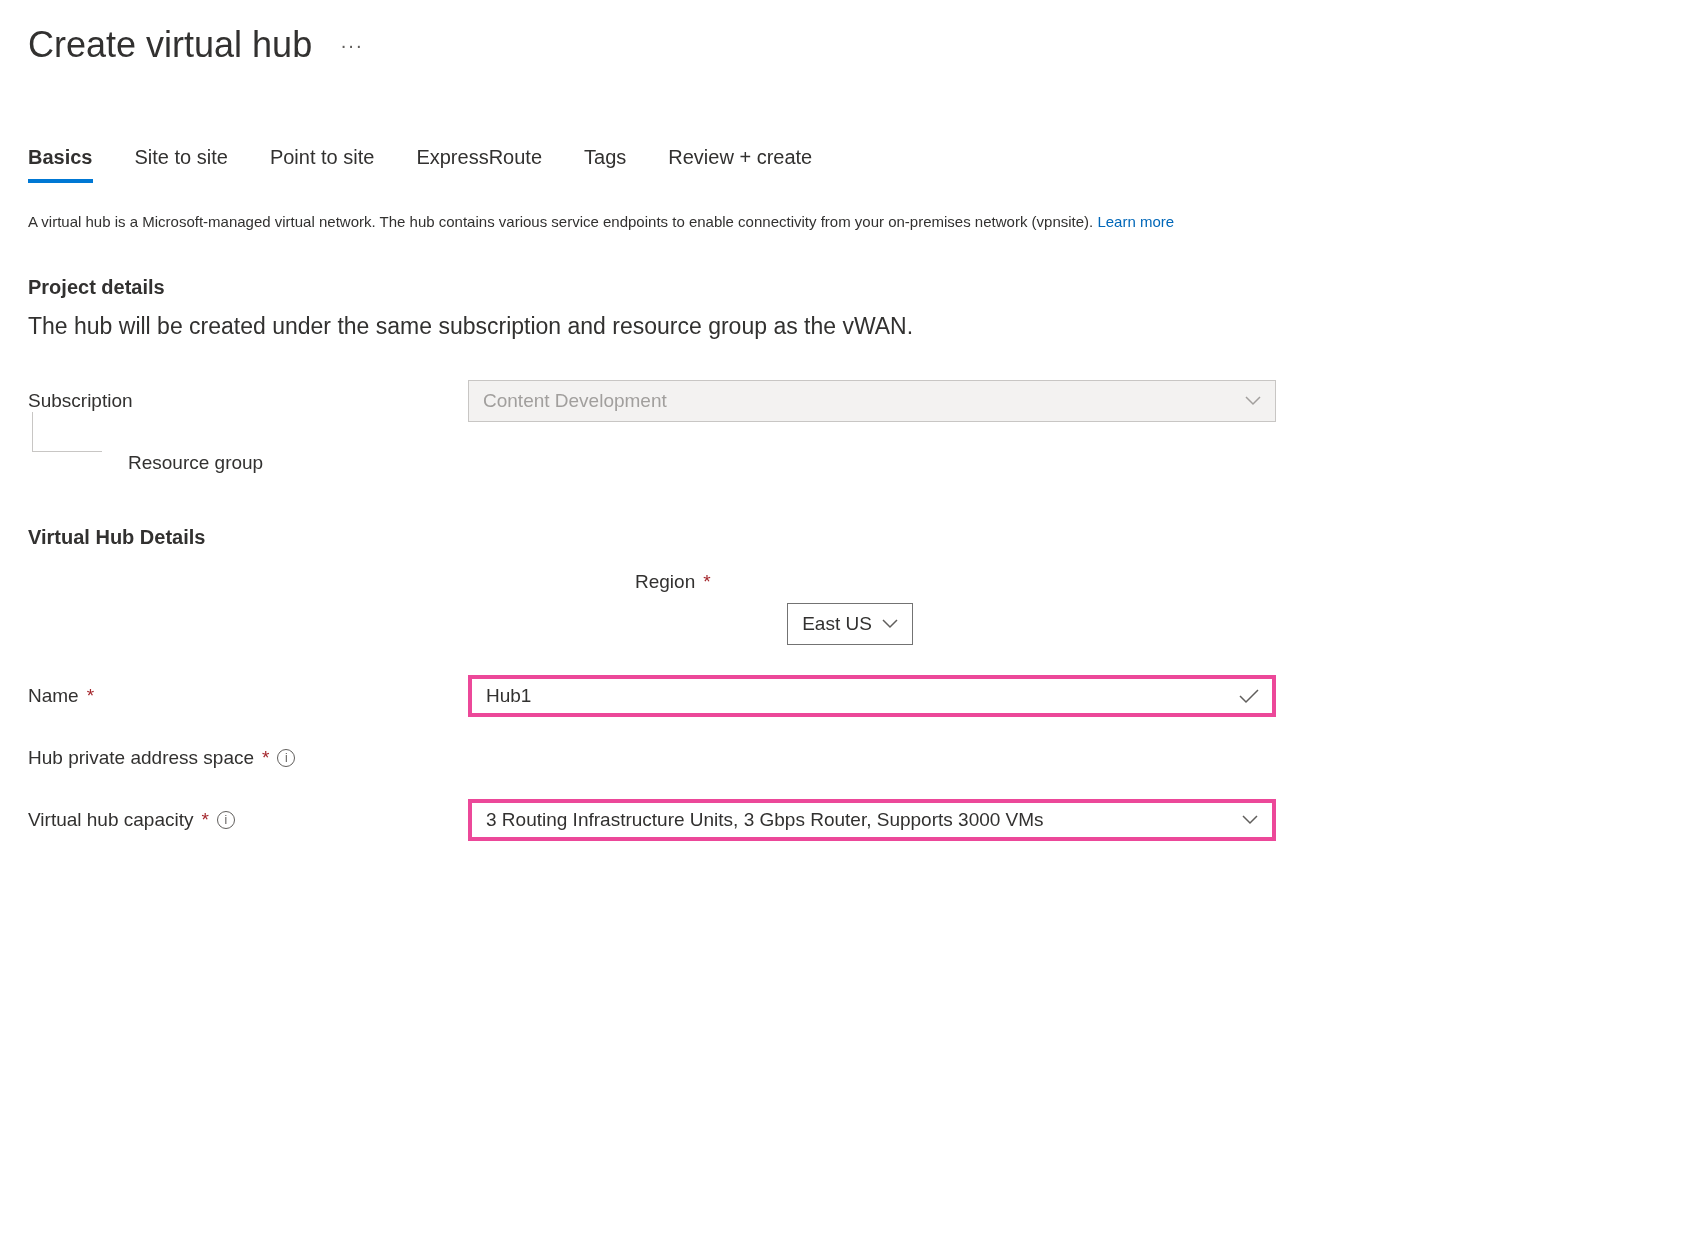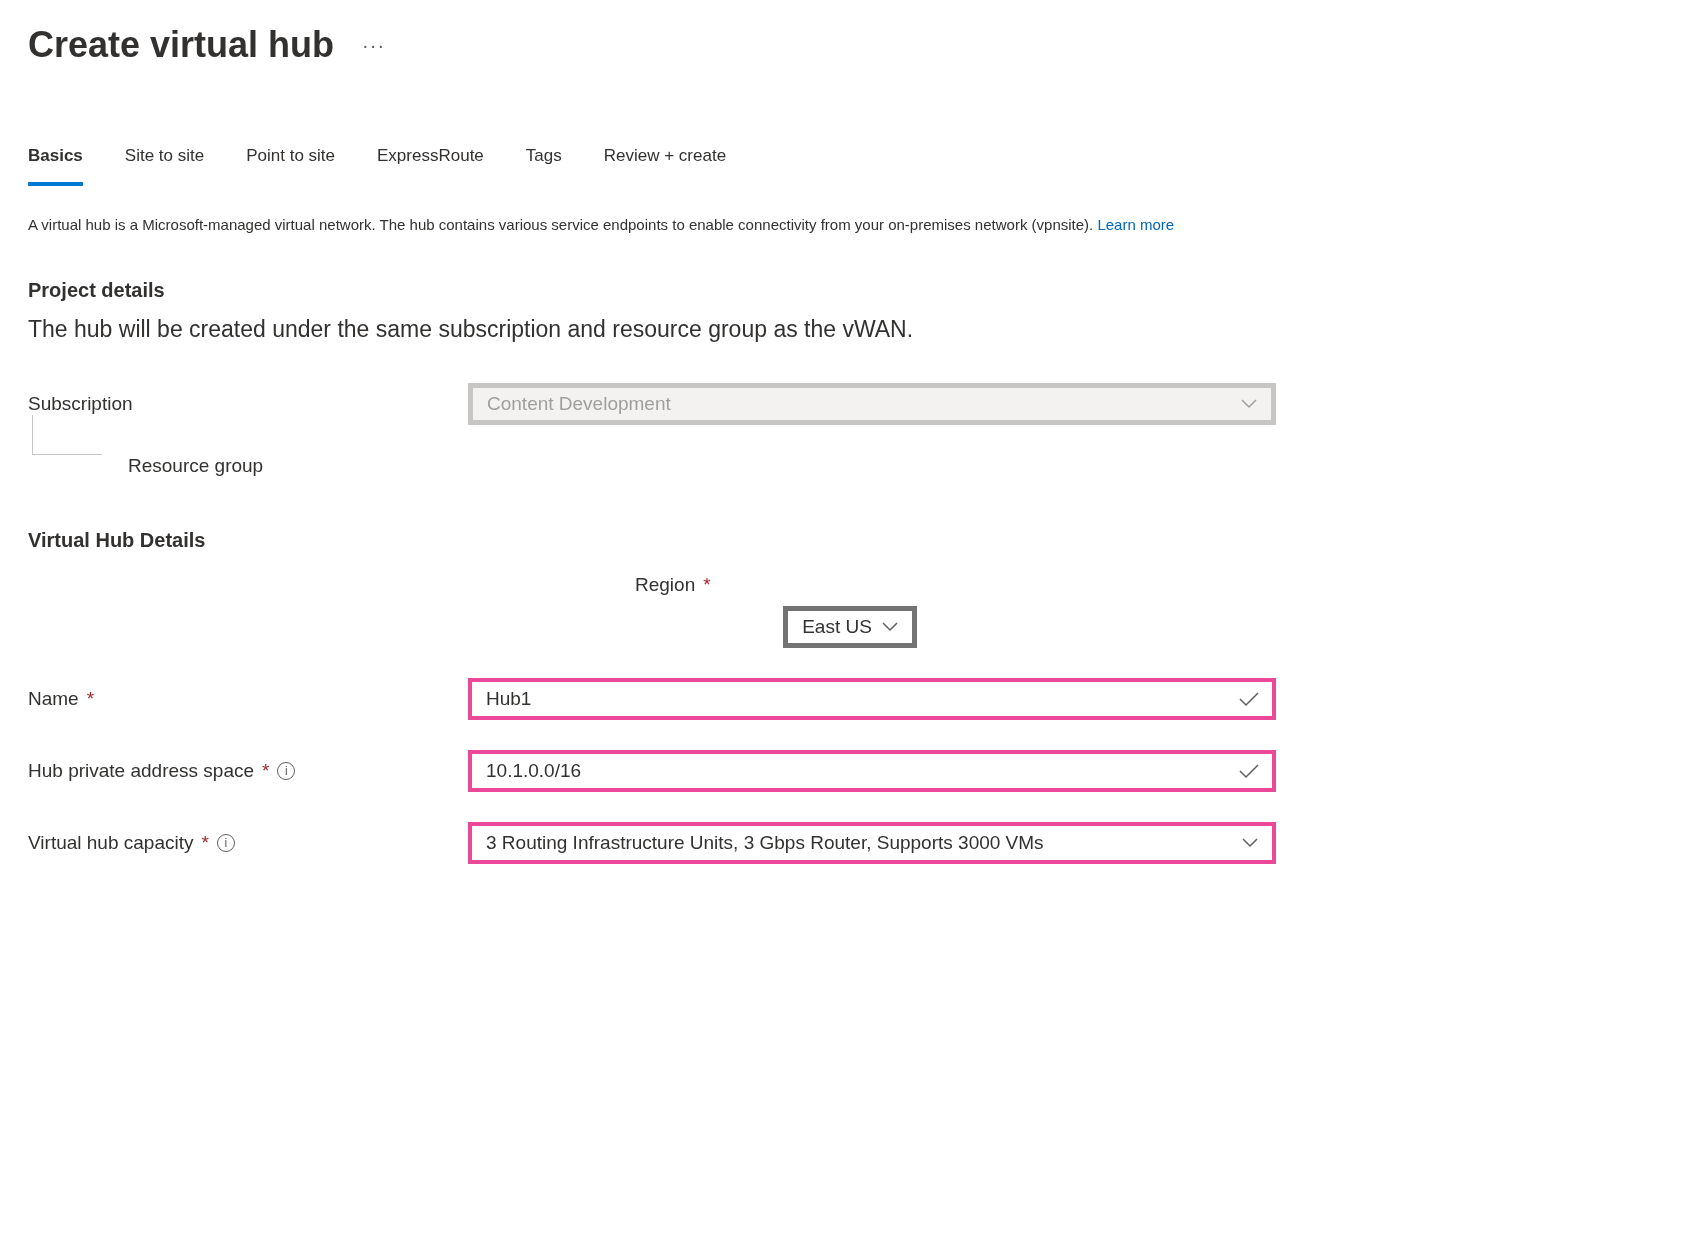--- a/index.html
+++ b/index.html
@@ -12,39 +12,39 @@
       width: 1700px;
     }
     .page-title-row {
       display: flex;
       align-items: center;
       gap: 28px;
       margin-bottom: 80px;
     }
     .page-title {
       font-size: 36px;
-      font-weight: 700;
+      font-weight: 400;
       color: #323130;
     }
     .more-icon {
       font-size: 20px;
       color: #605e5c;
       letter-spacing: 1px;
       cursor: pointer;
     }
     .tabs {
       display: flex;
       gap: 42px;
       border-bottom: none;
       margin-bottom: 28px;
     }
     .tab {
-      font-size: 17px;
-      color: #323130;
-      padding-bottom: 16px;
+      font-size: 20px;
+      color: #323130;
+      padding-bottom: 10px;
       cursor: pointer;
     }
     .tab.active {
       font-weight: 600;
       border-bottom: 4px solid #0078d4;
     }
     .description {
       font-size: 15px;
       color: #323130;
       line-height: 1.5;
@@ -95,21 +95,21 @@
       display: inline-flex;
       align-items: center;
       justify-content: center;
       font-size: 12px;
       color: #605e5c;
       cursor: pointer;
     }
     .select-box, .input-box {
       width: 100%;
       height: 42px;
-      border: 5px solid #737373;
+      border: 1px solid #737373;
       background: #fff;
       padding: 0 40px 0 14px;
       font-size: 19px;
       color: #323130;
       position: relative;
       display: flex;
       align-items: center;
       cursor: pointer;
     }
     .select-box.disabled {
@@ -236,30 +236,20 @@
     </div>
   </div>
 </div>
 
 <div class="form-row">
   <div class="form-label-cell">
     <span>Hub private address space</span>
     <span class="required-star">*</span>
     <span class="info-icon">i</span>
   </div>
-  <div class="form-control-cell">
-    <div class="input-box validated">
-      <span>10.1.0.0/16</span>
-      <span class="checkmark">
-        <svg width="22" height="16" viewBox="0 0 22 16">
-            <path d="M2 8 L8 14 L20 2" stroke="#605e5c" stroke-width="1.5" fill="none"></path>
-          </svg>
-      </span>
-    </div>
-  </div>
 </div>
 
 <div class="form-row">
   <div class="form-label-cell">
     <span>Virtual hub capacity</span>
     <span class="required-star">*</span>
     <span class="info-icon">i</span>
   </div>
   <div class="form-control-cell">
     <div class="select-box validated">

